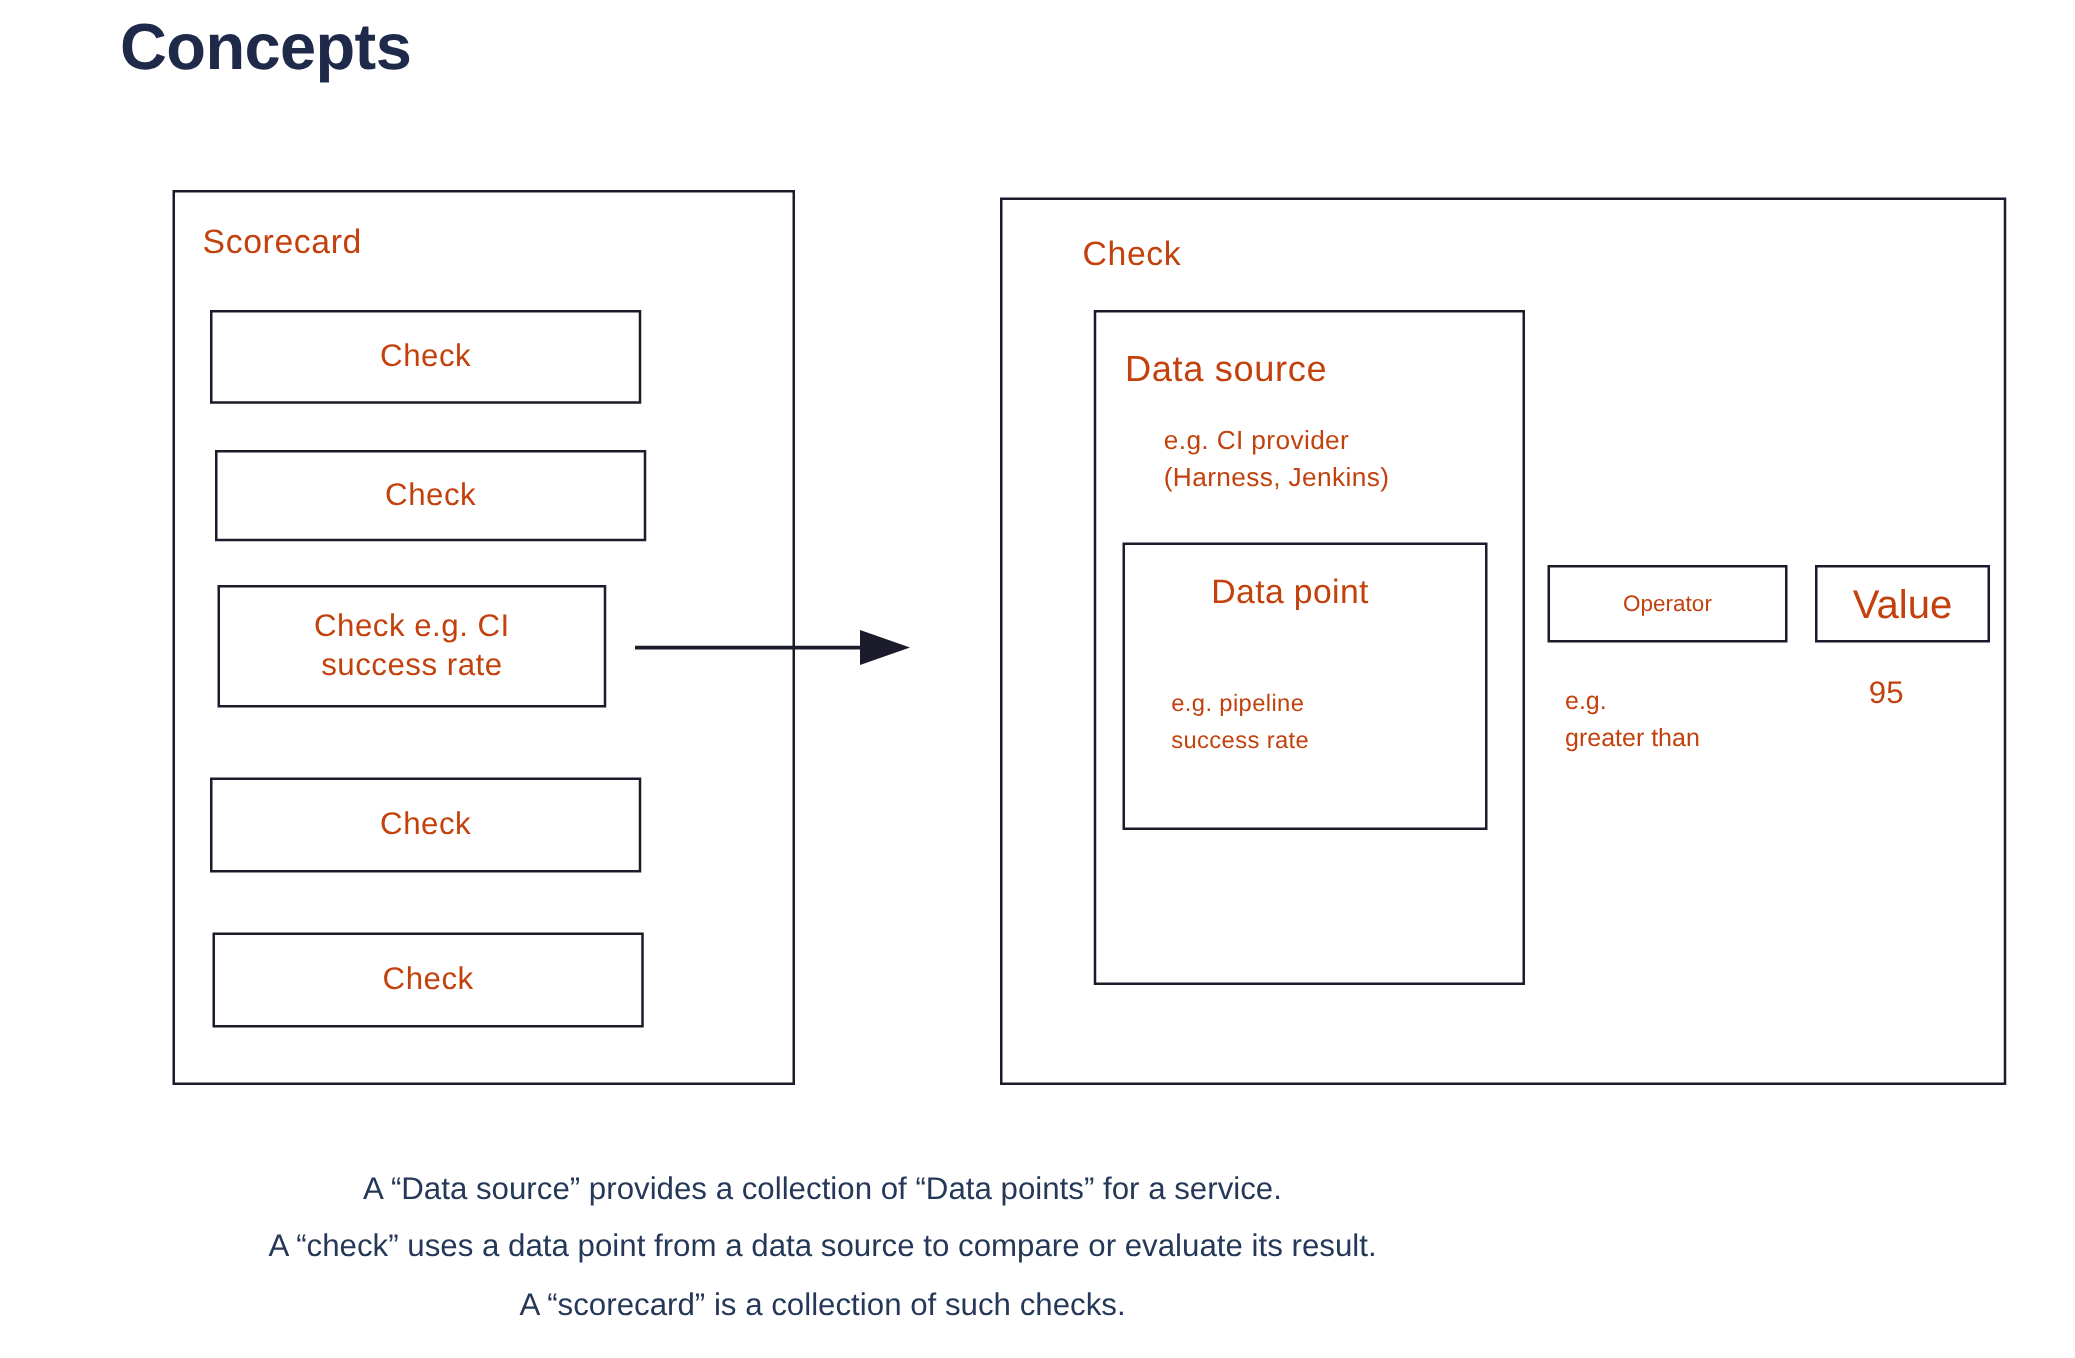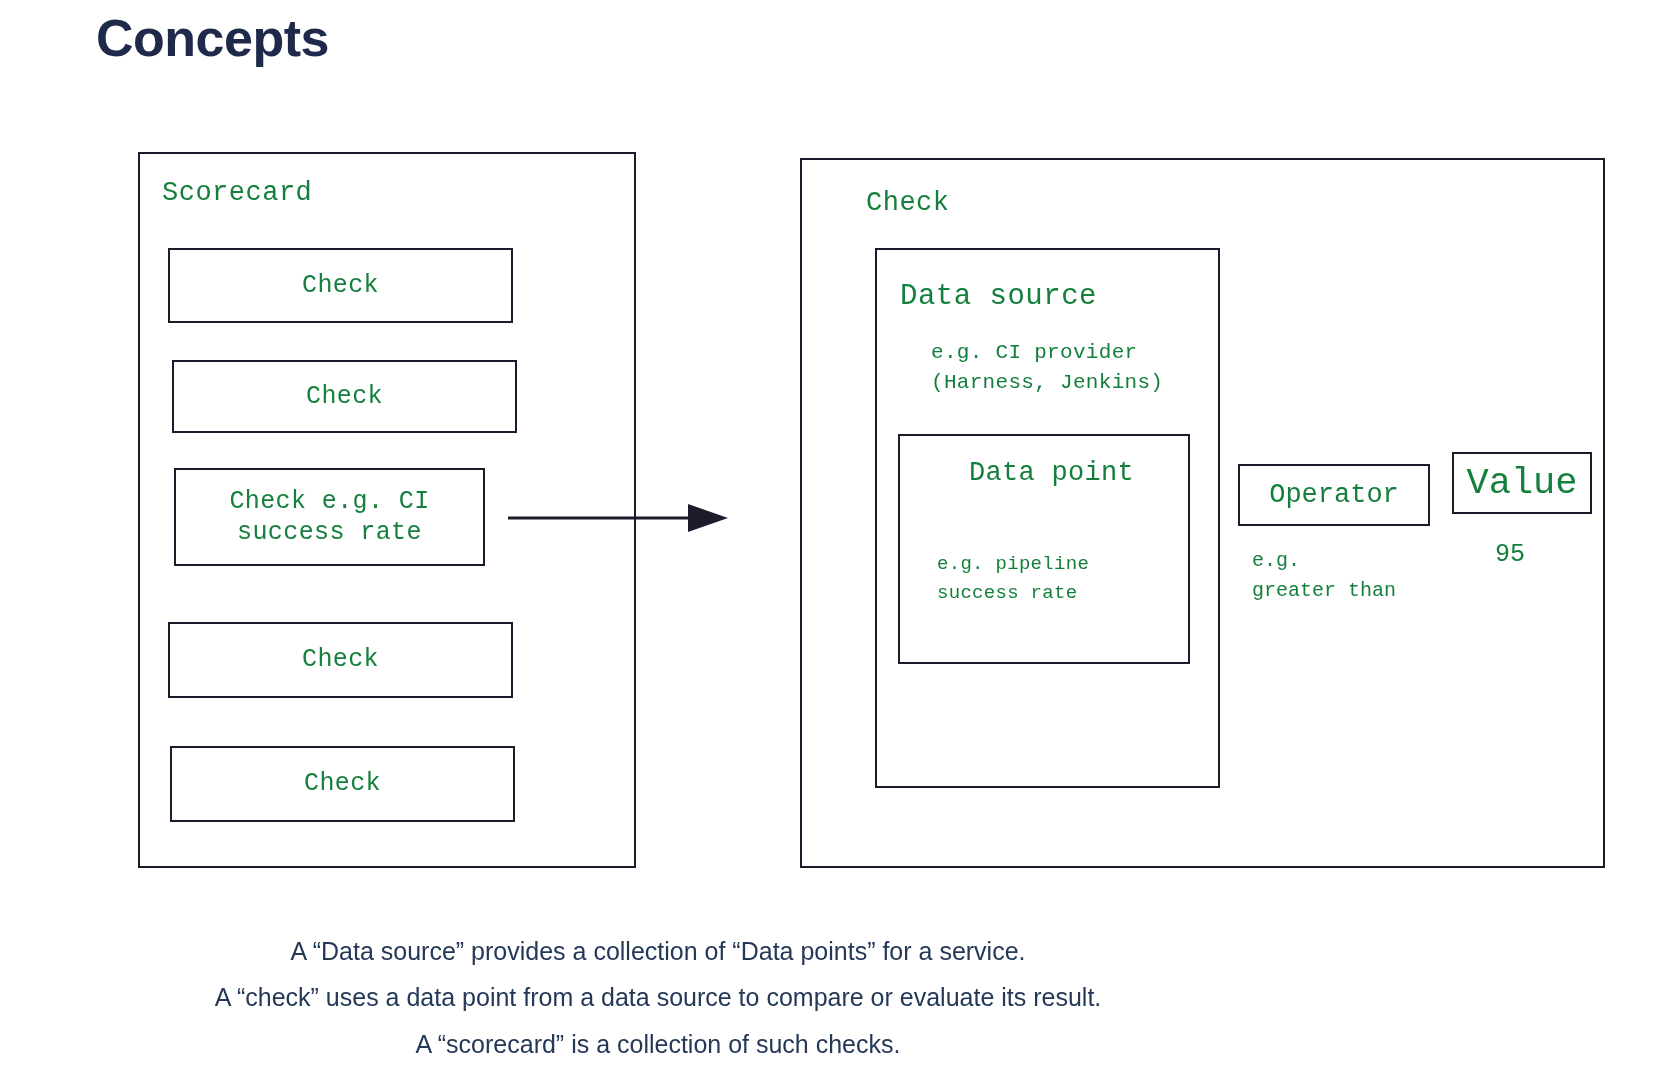--- a/index.html
+++ b/index.html
@@ -36,22 +36,22 @@
     height: 880px;
   }
 
   .box {
     position: absolute;
     border: 2px solid #1b1b2b;
     box-sizing: border-box;
     background: transparent;
   }
   .hand {
-    font-family: Liberation Mono, monospace;
-    color: #15803d;
+    font-family: Liberation Sans, sans-serif;
+    color: #c2410c;
   }
 
   
   #scorecard-panel {
     left: 138px;
     top: 152px;
     width: 498px;
     height: 716px;
   }
   #scorecard-label {
@@ -150,39 +150,38 @@
 
   
   #operator-box {
     left: 1238px;
     top: 452px;
     width: 192px;
     height: 62px;
     display: flex;
     align-items: center;
     justify-content: center;
-    font-size: 27px;
-    margin-top: 12px;
+    font-size: 18px;
   }
   #operator-eg {
     position: absolute;
     left: 1252px;
     top: 546px;
     font-size: 20px;
     line-height: 1.5;
   }
   #value-box {
     left: 1452px;
     top: 452px;
     width: 140px;
     height: 62px;
     display: flex;
     align-items: center;
     justify-content: center;
-    font-size: 37px;
+    font-size: 32px;
   }
   #value-number {
     position: absolute;
     left: 1495px;
     top: 540px;
     font-size: 25px;
   }
 
   
   #caption {

